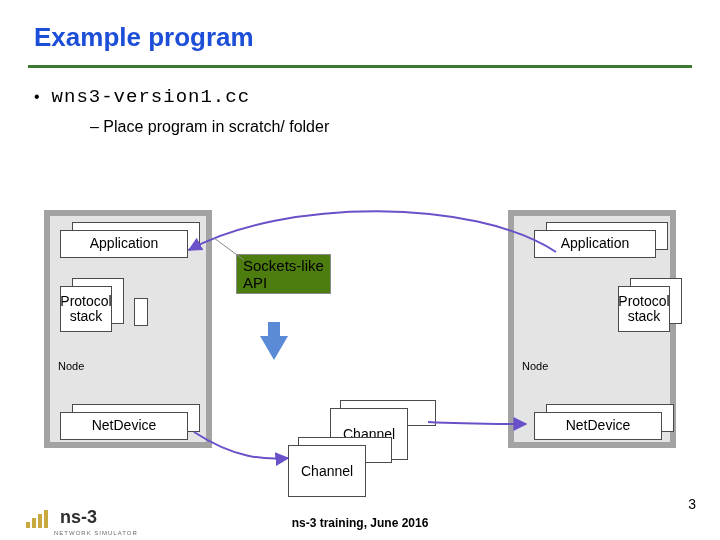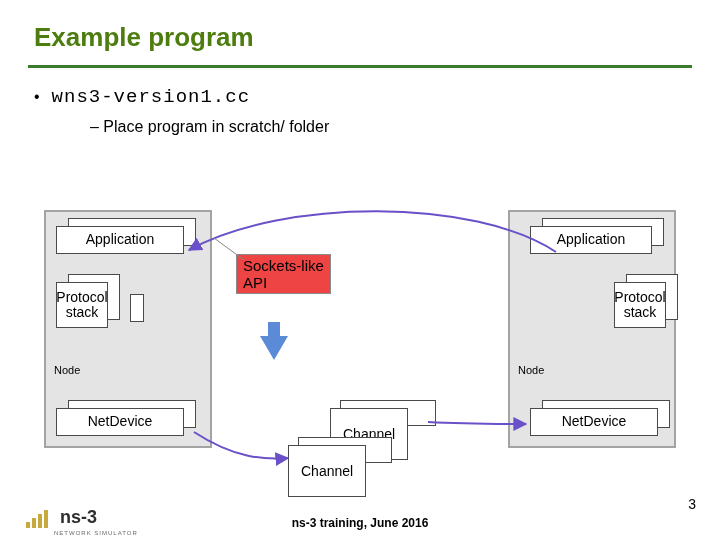--- a/index.html
+++ b/index.html
@@ -11,21 +11,21 @@
     color: #000;
     position: relative;
     overflow: hidden;
   }
   .title-area {
     padding: 22px 0 6px 34px;
   }
   .title {
     font-size: 26px;
     font-weight: bold;
-    color: #4d7c0f;
+    color: #1d4ed8;
   }
   .title-rule {
     margin: 6px 28px 0 28px;
     height: 3px;
     background: #3b7a2e;
   }
   .content {
     padding: 18px 34px 0 34px;
   }
   .bullet-main {
@@ -52,21 +52,21 @@
     top: 210px;
     width: 632px;
     height: 260px;
   }
 
   .node {
     position: absolute;
     width: 168px;
     height: 238px;
     background: #e4e4e4;
-    border: 2px solid #a3a3a3;
+    border: 6px solid #a3a3a3;
   }
   .node-left  { left: 0;   top: 0; }
   .node-right { right: 0;  top: 0; }
   .node .label {
     position: absolute;
     left: 8px;
     bottom: 70px;
     font-size: 11px;
   }
 
@@ -102,21 +102,21 @@
   .node-right .app      { left: 20px; top: 14px; width: 122px; height: 28px; }
   .node-right .proto-sh { left: 116px; top: 62px; width: 52px;  height: 46px; }
   .node-right .proto    { left: 104px; top: 70px; width: 52px;  height: 46px; }
   .node-right .nd-sh    { left: 32px; top: 188px; width: 128px; height: 28px; }
   .node-right .nd       { left: 20px; top: 196px; width: 128px; height: 28px; }
 
   .mid-label {
     position: absolute;
     font-size: 15px;
     border: 1px solid #8a8a8a;
-    background: #ef4444;
+    background: #4d7c0f;
     padding: 2px 6px;
   }
   .sockets-api { left: 192px; top: 44px; }
   .packets     { left: 198px; top: 88px; border: none; font-size: 15px; }
 
   .blue-arrow {
     position: absolute;
     left: 216px; top: 126px;
     width: 0; height: 0;
     border-left: 14px solid transparent;

